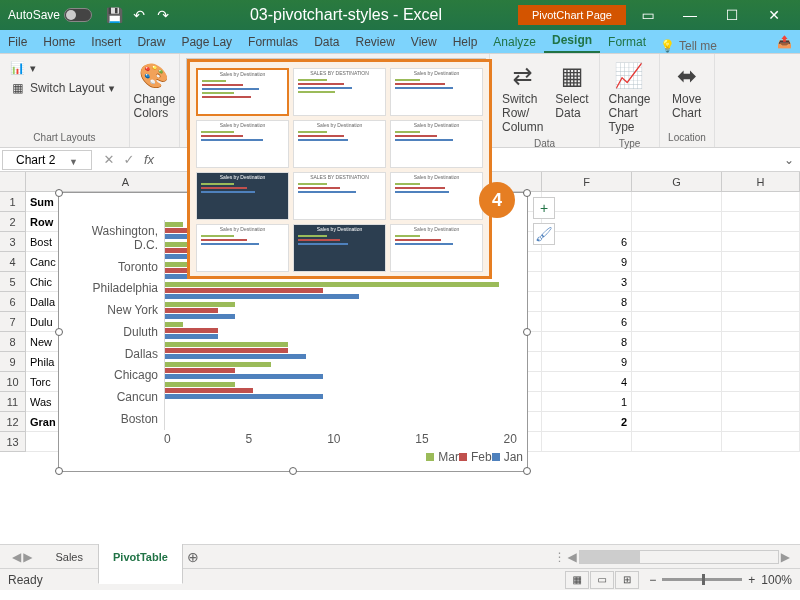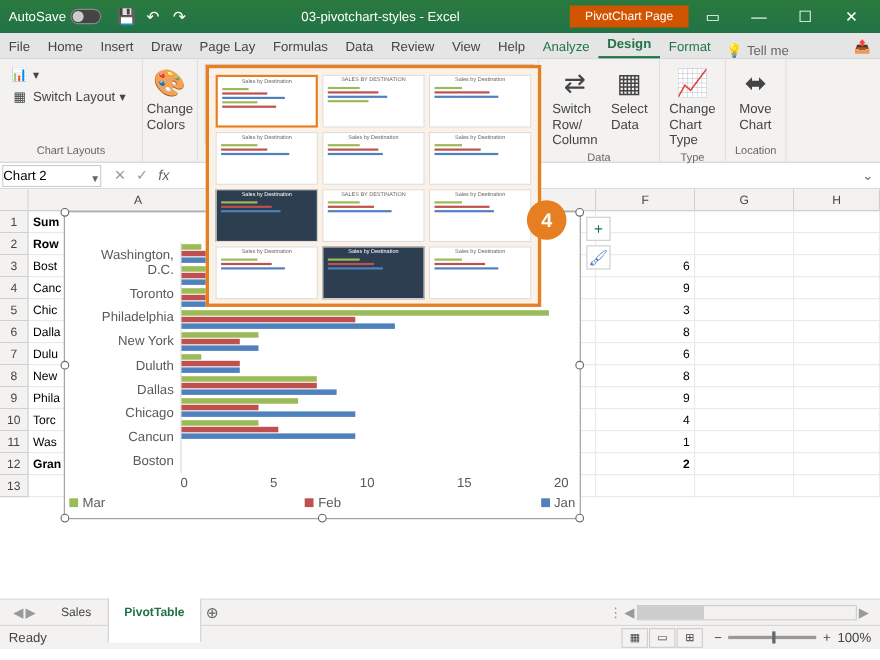--- a/index.html
+++ b/index.html
@@ -4,25 +4,25 @@
 <style>
 *{margin:0;padding:0;box-sizing:border-box;font-family:'Segoe UI',Arial,sans-serif;font-size:12px;user-select:none}
 body{background:#fff;width:800px;height:600px;overflow:hidden;position:relative}
 .titlebar{height:30px;background:linear-gradient(#2a7a3e,#217346);display:flex;align-items:center;color:#fff}
 .tb-left{display:flex;align-items:center;padding-left:8px;gap:4px}
 .autosave{display:flex;align-items:center;gap:4px;font-size:11px}
 .switch{width:28px;height:14px;border:1px solid #888;border-radius:7px;background:#444;position:relative}
 .switch::after{content:'';position:absolute;width:10px;height:10px;border-radius:50%;background:#ccc;top:1px;left:1px}
 .qat{display:flex;gap:2px;margin-left:8px}
 .qat-btn{width:22px;height:22px;display:flex;align-items:center;justify-content:center;color:#fff;font-size:14px}
-.tb-center{flex:1;text-align:center;font-size:12px}
+.tb-center{flex:1;text-align:center;font-size:16px}
 .tb-right{display:flex;align-items:center;gap:2px;padding-right:6px}
 .context-tab{background:#d35400;padding:4px 14px;font-size:11px;color:#fff}
 .win-btn{width:40px;height:30px;display:flex;align-items:center;justify-content:center;color:#fff;font-size:14px}
-.ribbon-tabs{height:24px;background:#e5e5e5;display:flex;align-items:flex-end;border-bottom:1px solid #d4d4d4}
+.ribbon-tabs{height:24px;background:#7dd3fc;display:flex;align-items:flex-end;border-bottom:1px solid #d4d4d4}
 .rtab{padding:4px 8px;font-size:12px;color:#444;cursor:pointer}
 .rtab.ctx{color:#217346}
 .rtab.active{color:#217346;border-bottom:2px solid #217346;font-weight:600}
 .tellme{margin-left:6px;color:#666;font-size:12px;display:flex;align-items:center;gap:4px}
 .share-btn{margin-left:auto;padding:4px 8px;color:#217346}
 .ribbon{height:94px;background:#f3f2f1;display:flex;border-bottom:1px solid #d4d4d4;position:relative}
 .rgroup{border-right:1px solid #e0e0e0;padding:4px 6px;display:flex;flex-direction:column;position:relative}
 .rgroup-label{font-size:10px;color:#666;text-align:center;margin-top:auto;padding-top:2px}
 .big-btn{display:flex;flex-direction:column;align-items:center;padding:2px 6px;font-size:11px;color:#444;cursor:pointer}
 .big-btn .ico{width:32px;height:32px;display:flex;align-items:center;justify-content:center;font-size:24px}
@@ -33,21 +33,21 @@
 .thumb{width:93px;height:48px;background:#fff;border:1px solid #ddd;cursor:pointer;position:relative;overflow:hidden}
 .thumb.dark{background:#2c3e50}
 .thumb-title{font-size:5px;text-align:center;color:#666;padding:1px}
 .thumb.dark .thumb-title{color:#fff}
 .thumb-bars{padding:2px 4px}
 .tbar{height:2px;margin-bottom:2px;display:flex;gap:1px}
 .tbar span{height:2px}
 .callout{position:absolute;right:-26px;top:120px;width:36px;height:36px;background:#e67e22;border-radius:50%;color:#fff;display:flex;align-items:center;justify-content:center;font-size:18px;font-weight:bold;z-index:60}
 .callout::before{content:'';position:absolute;left:-10px;top:6px;border:10px solid transparent;border-right-color:#e67e22}
 .formula-bar{height:24px;display:flex;align-items:center;border-bottom:1px solid #d4d4d4;background:#fff}
-.name-box{width:90px;border:1px solid #ccc;padding:2px 0;margin:2px;font-size:11px;display:flex;justify-content:space-between;align-items:flex-end}
+.name-box{width:90px;border:1px solid #ccc;padding:2px 13px;margin:2px;font-size:11px;display:flex;justify-content:space-between;align-items:flex-end}
 .fb-btns{display:flex;gap:2px;padding:0 6px;color:#999}
 .fb-btn{width:18px;text-align:center;font-size:13px}
 .fx{font-style:italic;color:#666}
 .formula-input{flex:1;padding:2px 6px;font-size:11px}
 .fb-expand{padding:0 6px;color:#666}
 .grid-area{position:relative;height:372px;overflow:hidden;background:#fff}
 .col-headers{display:flex;height:20px;background:#f3f2f1}
 .corner{width:26px;border-right:1px solid #ccc;border-bottom:1px solid #ccc;background:#f3f2f1}
 .col-h{border-right:1px solid #ccc;border-bottom:1px solid #ccc;text-align:center;font-size:11px;color:#444;line-height:20px;background:#f3f2f1}
 .rows{position:relative}
@@ -61,21 +61,21 @@
 .h-tl{top:0;left:0}.h-tr{top:0;right:0}.h-bl{bottom:0;left:0}.h-br{bottom:0;right:0}
 .h-t{top:0;left:50%;transform:translateX(-50%)}.h-b{bottom:0;left:50%;transform:translateX(-50%)}
 .h-l{left:0;top:50%;transform:translateY(-50%)}.h-r{right:0;top:50%;transform:translateY(-50%)}
 .chart-title{text-align:center;font-size:13px;color:#595959;padding:6px}
 .chart-body{display:flex;height:210px;padding:0 10px}
 .y-labels{display:flex;flex-direction:column;justify-content:space-around;font-size:10px;color:#595959;text-align:right;padding-right:6px;width:95px}
 .bars-area{flex:1;position:relative;border-left:1px solid #d9d9d9}
 .bar-row{height:20px;display:flex;flex-direction:column;justify-content:center;gap:1px;padding:1px 0}
 .bar{height:5px}
 .x-axis{display:flex;justify-content:space-between;padding:2px 10px 0 105px;font-size:10px;color:#595959}
-.legend{display:flex;justify-content:space-between;gap:14px;font-size:10px;color:#595959;padding:4px}
+.legend{display:flex;justify-content:flex-end;font-size:10px;color:#595959;padding:4px}
 .leg-item{display:flex;align-items:center;gap:4px}
 .leg-sw{width:8px;height:8px}
 .chart-side{position:absolute;right:-28px;top:4px;display:flex;flex-direction:column;gap:4px}
 .side-btn{width:22px;height:22px;background:#fff;border:1px solid #ccc;display:flex;align-items:center;justify-content:center;font-size:14px;cursor:pointer}
 .sheet-tabs{height:24px;background:#f3f2f1;display:flex;align-items:center;border-top:1px solid #d4d4d4;padding:0 4px}
 .st-nav{display:flex;gap:2px;color:#999;font-size:11px;padding:0 8px}
 .st-tab{padding:20px 14px;font-size:11px;color:#444;border:1px solid transparent;cursor:pointer}
 .st-tab.active{background:#fff;border:1px solid #ccc;border-bottom-color:#fff;font-weight:bold;color:#217346}
 .st-add{width:20px;text-align:center;color:#666;font-size:14px;cursor:pointer}
 .st-scroll{margin-left:auto;display:flex;align-items:center;gap:2px;padding-right:6px}

